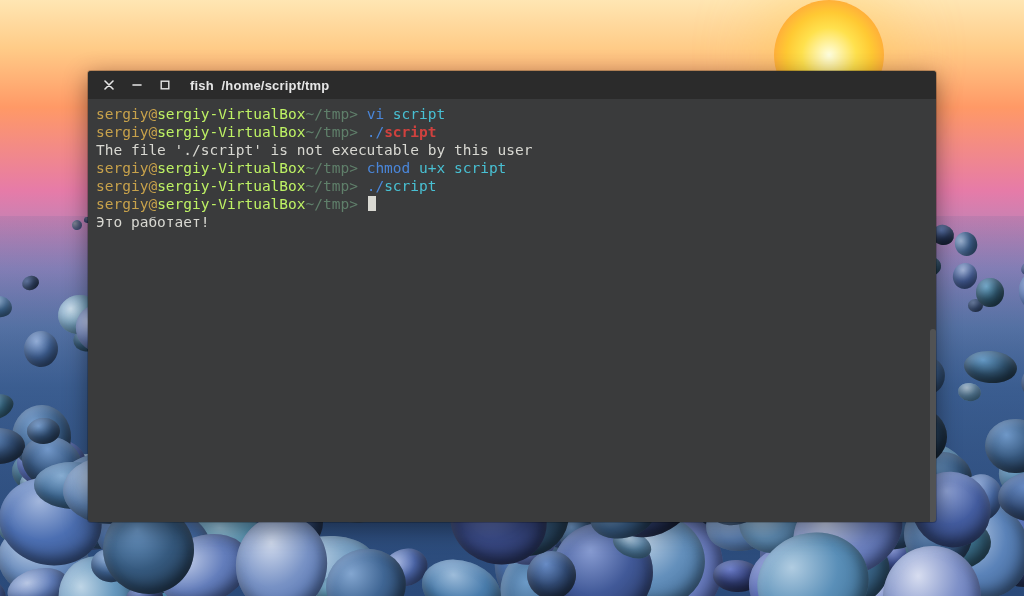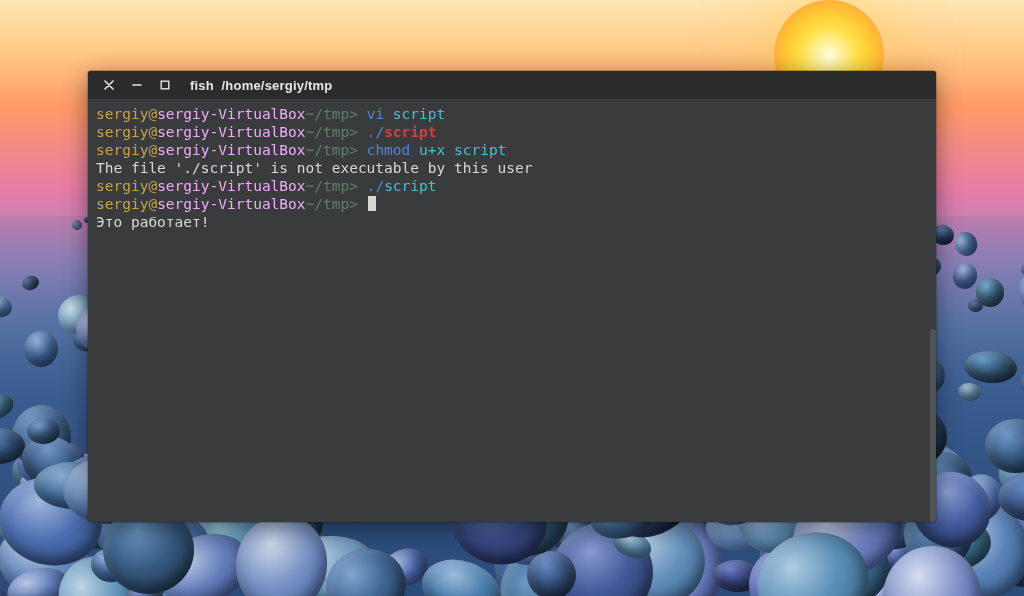--- a/index.html
+++ b/index.html
@@ -56,21 +56,21 @@
   .term-body {
     flex: 1; position: relative;
     font-family: "DejaVu Sans Mono","Liberation Mono",Menlo,Consolas,monospace;
     font-size: 14.5px; line-height: 18px;
     color: #d8d8d2;
     padding: 6px 8px 6px 8px;
     overflow: hidden;
   }
   .line { white-space: pre; }
   .c-user   { color: #c8a24b; }
-  .c-host   { color: #f0abfc; }
+  .c-host   { color: #bef264; }
   .c-path   { color: #5f7f6a; }
   .c-prompt { color: #5f7f6a; }
   .c-blue   { color: #4a86d9; }
   .c-cyan   { color: #48c0d3; }
   .c-red    { color: #d0413e; font-weight: 600; }
   .c-text   { color: #d8d8d2; }
   .cursor {
     display: inline-block; width: 8px; height: 15px;
     background: #d8d8d2; vertical-align: -2px; margin-left: 1px;
   }
@@ -347,25 +347,25 @@
     <span class="win-btn">
       <svg width="10" height="10" viewBox="0 0 10 10">
           <path d="M1 5 L9 5" stroke="#e6e6e6" stroke-width="1.6" stroke-linecap="round"></path>
         </svg>
     </span>
     <span class="win-btn">
       <svg width="10" height="10" viewBox="0 0 10 10">
           <rect x="1.2" y="1.2" width="7.6" height="7.6" fill="none" stroke="#e6e6e6" stroke-width="1.4"></rect>
         </svg>
     </span>
-    <span class="title-text">fish  /home/sergiy/tmp</span>
+    <span class="title-text">fish  /home/script/tmp</span>
   </div>
   <div class="term-body" id="termBody">
     <div class="line"><span class="c-user">sergiy</span><span class="at">@</span><span class="c-host">sergiy-VirtualBox</span><span class="c-path">~/tmp</span><span class="c-prompt">&gt; </span><span class="c-blue">vi </span><span class="c-cyan">script</span></div>
       <div class="line"><span class="c-user">sergiy</span><span class="at">@</span><span class="c-host">sergiy-VirtualBox</span><span class="c-path">~/tmp</span><span class="c-prompt">&gt; </span><span class="c-blue">./</span><span class="c-red">script</span></div>
+      <div class="line"><span class="c-text">The file './script' is not executable by this user</span></div>
       <div class="line"><span class="c-user">sergiy</span><span class="at">@</span><span class="c-host">sergiy-VirtualBox</span><span class="c-path">~/tmp</span><span class="c-prompt">&gt; </span><span class="c-blue">chmod </span><span class="c-cyan">u+x script</span></div>
-      <div class="line"><span class="c-text">The file './script' is not executable by this user</span></div>
       <div class="line"><span class="c-user">sergiy</span><span class="at">@</span><span class="c-host">sergiy-VirtualBox</span><span class="c-path">~/tmp</span><span class="c-prompt">&gt; </span><span class="c-blue">./</span><span class="c-cyan">script</span></div>
       <div class="line"><span class="c-user">sergiy</span><span class="at">@</span><span class="c-host">sergiy-VirtualBox</span><span class="c-path">~/tmp</span><span class="c-prompt">&gt; </span><span class="cursor"></span></div>
       <div class="line"><span class="c-text">Это работает!</span></div>
       <div class="scrollbar"></div>
   </div>
 </div>
 
 </body></html>

